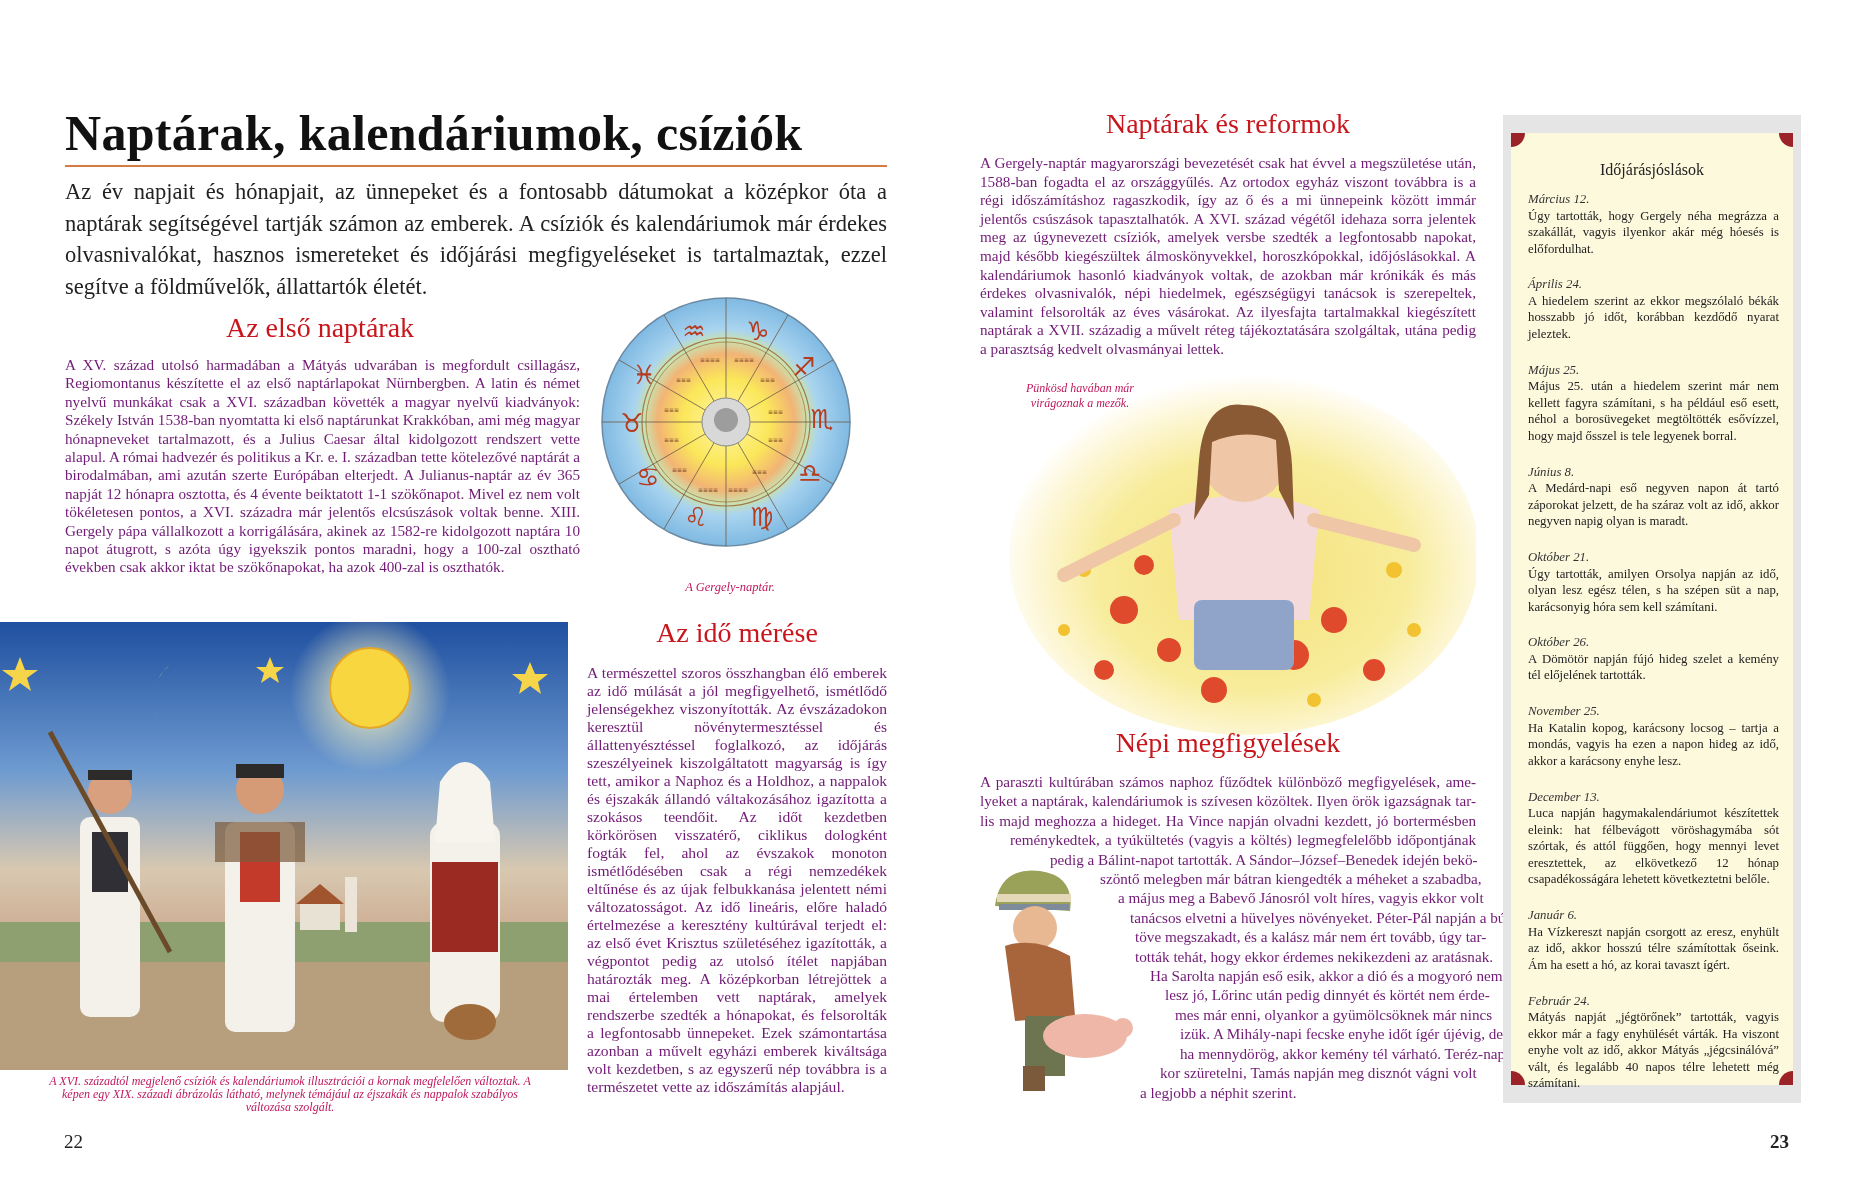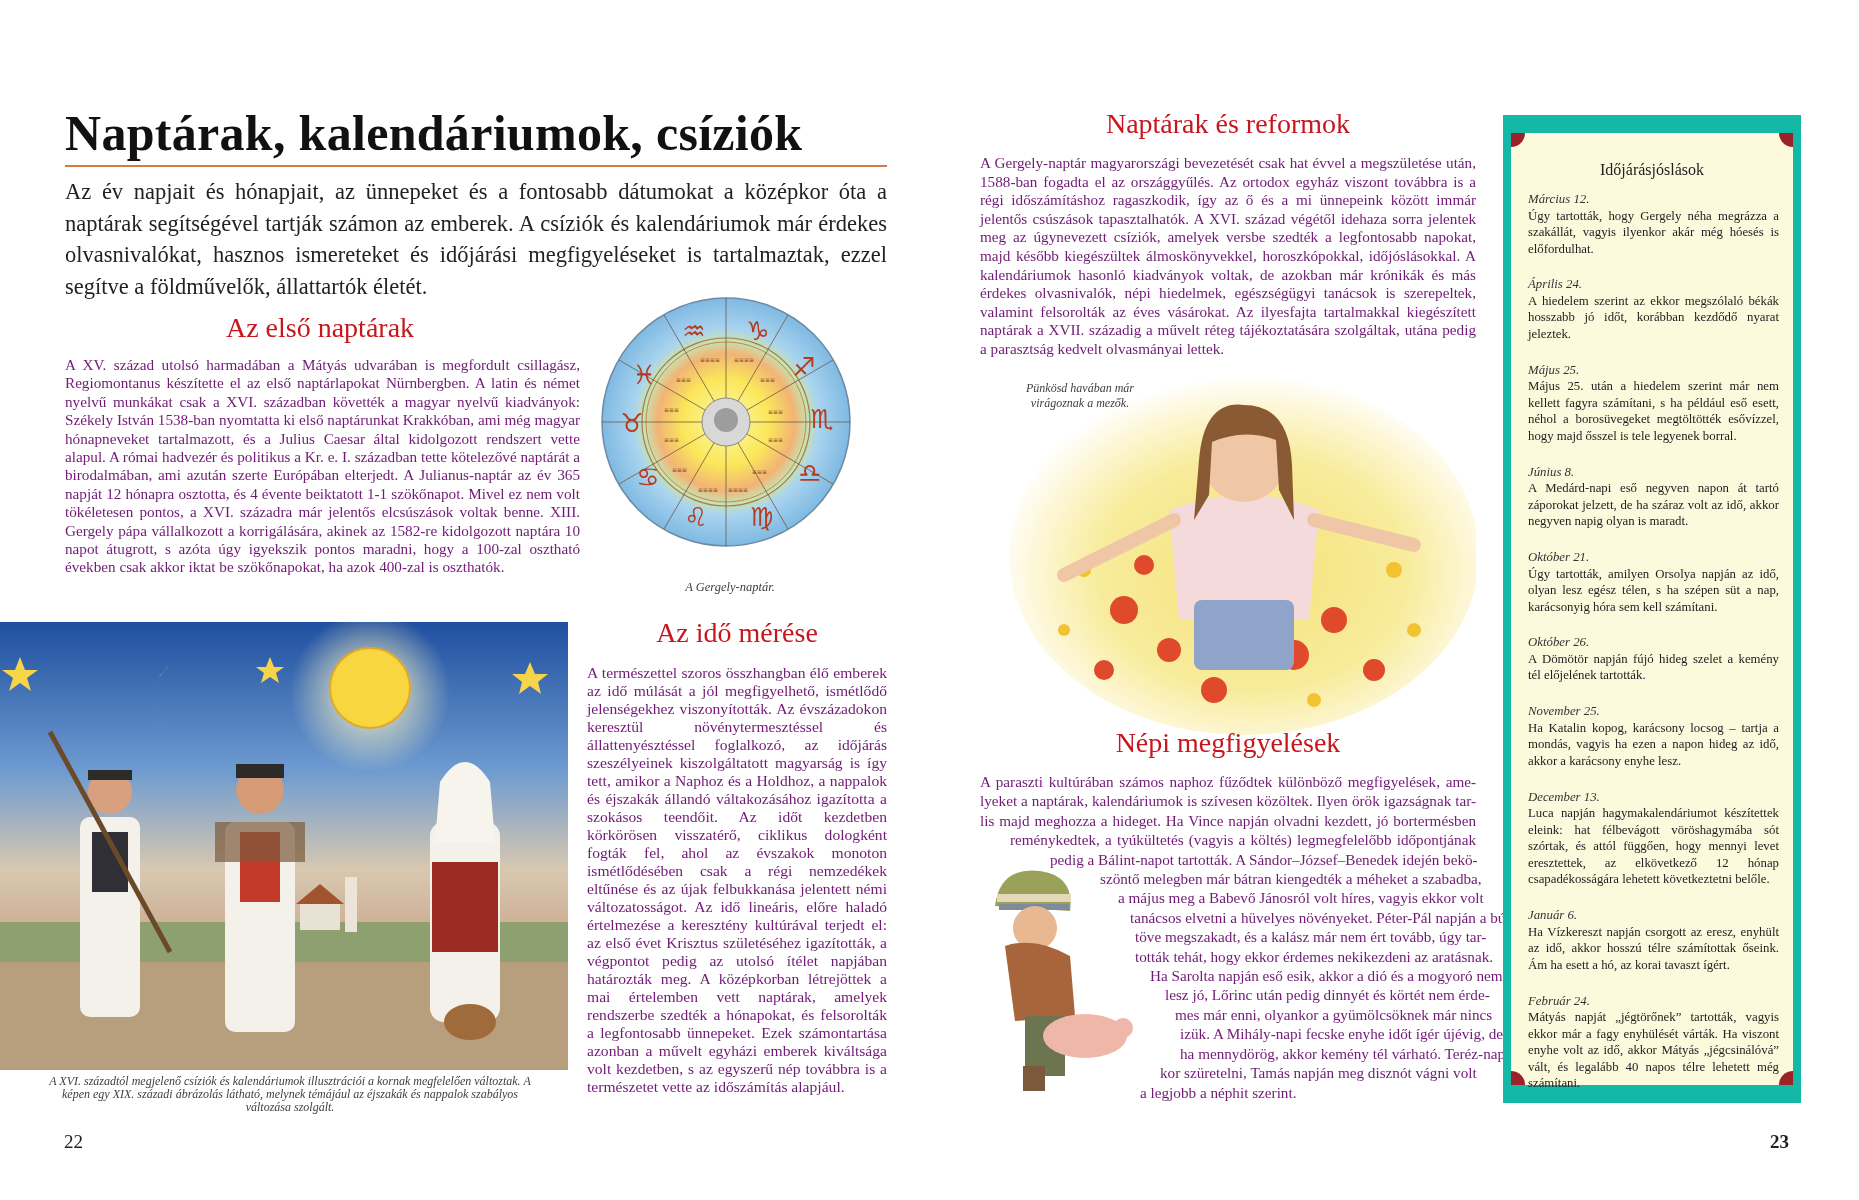--- a/index.html
+++ b/index.html
@@ -18,21 +18,21 @@
   .h-folk { left: 980px; top: 727px; width: 496px; text-align: center; }
 
   .body-text { font-size: 15.2px; color: #701a75; text-align: justify; }
   .text-first { left: 65px; top: 356px; width: 515px; line-height: 18.4px; }
   .text-measure { left: 587px; top: 664px; width: 300px; line-height: 18px; font-size: 15.6px; }
   .text-reform { left: 980px; top: 154px; width: 496px; line-height: 18.6px; }
   .text-folk { left: 980px; top: 772px; width: 496px; line-height: 19.4px; }
   .folk-line { display: block; text-align: justify; text-align-last: justify; white-space: nowrap; }
   .folk-line.last { text-align-last: left; }
 
-  .caption { font-style: italic; font-size: 12.5px; color: #404040; text-align: center; }
+  .caption { font-style: italic; font-size: 12.5px; color: #be185d; text-align: center; }
   .cap-wheel { left: 640px; top: 580px; width: 180px; }
   .cap-painting { left: 40px; top: 1075px; width: 500px; line-height: 13px; font-size: 12px; }
   .cap-girl { left: 1005px; top: 381px; width: 150px; line-height: 15px; font-size: 12px; }
 
   .page-num { font-size: 19px; color: #222; }
   .pn-left { left: 64px; top: 1131px; }
   .pn-right { left: 1770px; top: 1131px; font-weight: bold; }
 
   
   .wheel { left: 600px; top: 296px; width: 252px; height: 252px; }
@@ -40,21 +40,21 @@
   
   .painting { left: 0; top: 622px; width: 568px; height: 448px; overflow: hidden; }
 
   
   .girl { left: 994px; top: 370px; width: 482px; height: 365px; }
 
   
   .boy { left: 975px; top: 866px; width: 160px; height: 225px; }
 
   
-  .sidebar { left: 1503px; top: 115px; width: 298px; height: 988px; background: #14b8a6; }
+  .sidebar { left: 1503px; top: 115px; width: 298px; height: 988px; background: #e5e5e5; }
   .sidebar-inner { position: absolute; left: 8px; top: 18px; right: 8px; bottom: 18px; background: #fdf9dd; border-radius: 0; }
   .sidebar-inner::before, .sidebar-inner::after, .corner-b1, .corner-b2 { content: ""; position: absolute; width: 14px; height: 14px; background: #9b2226; }
   .sidebar-inner::before { left: 0; top: 0; border-bottom-right-radius: 14px; }
   .sidebar-inner::after { right: 0; top: 0; border-bottom-left-radius: 14px; }
   .corner-b1 { left: 0; bottom: 0; border-top-right-radius: 14px; }
   .corner-b2 { right: 0; bottom: 0; border-top-left-radius: 14px; }
   .sidebar-title { position: absolute; left: 0; right: 0; top: 28px; text-align: center; font-size: 16px; color: #222; }
   .sidebar-list { position: absolute; left: 17px; right: 14px; top: 58px; }
   .entry { margin-bottom: 19.4px; }
   .entry-date { font-style: italic; font-size: 12.8px; line-height: 16.5px; color: #333; }

